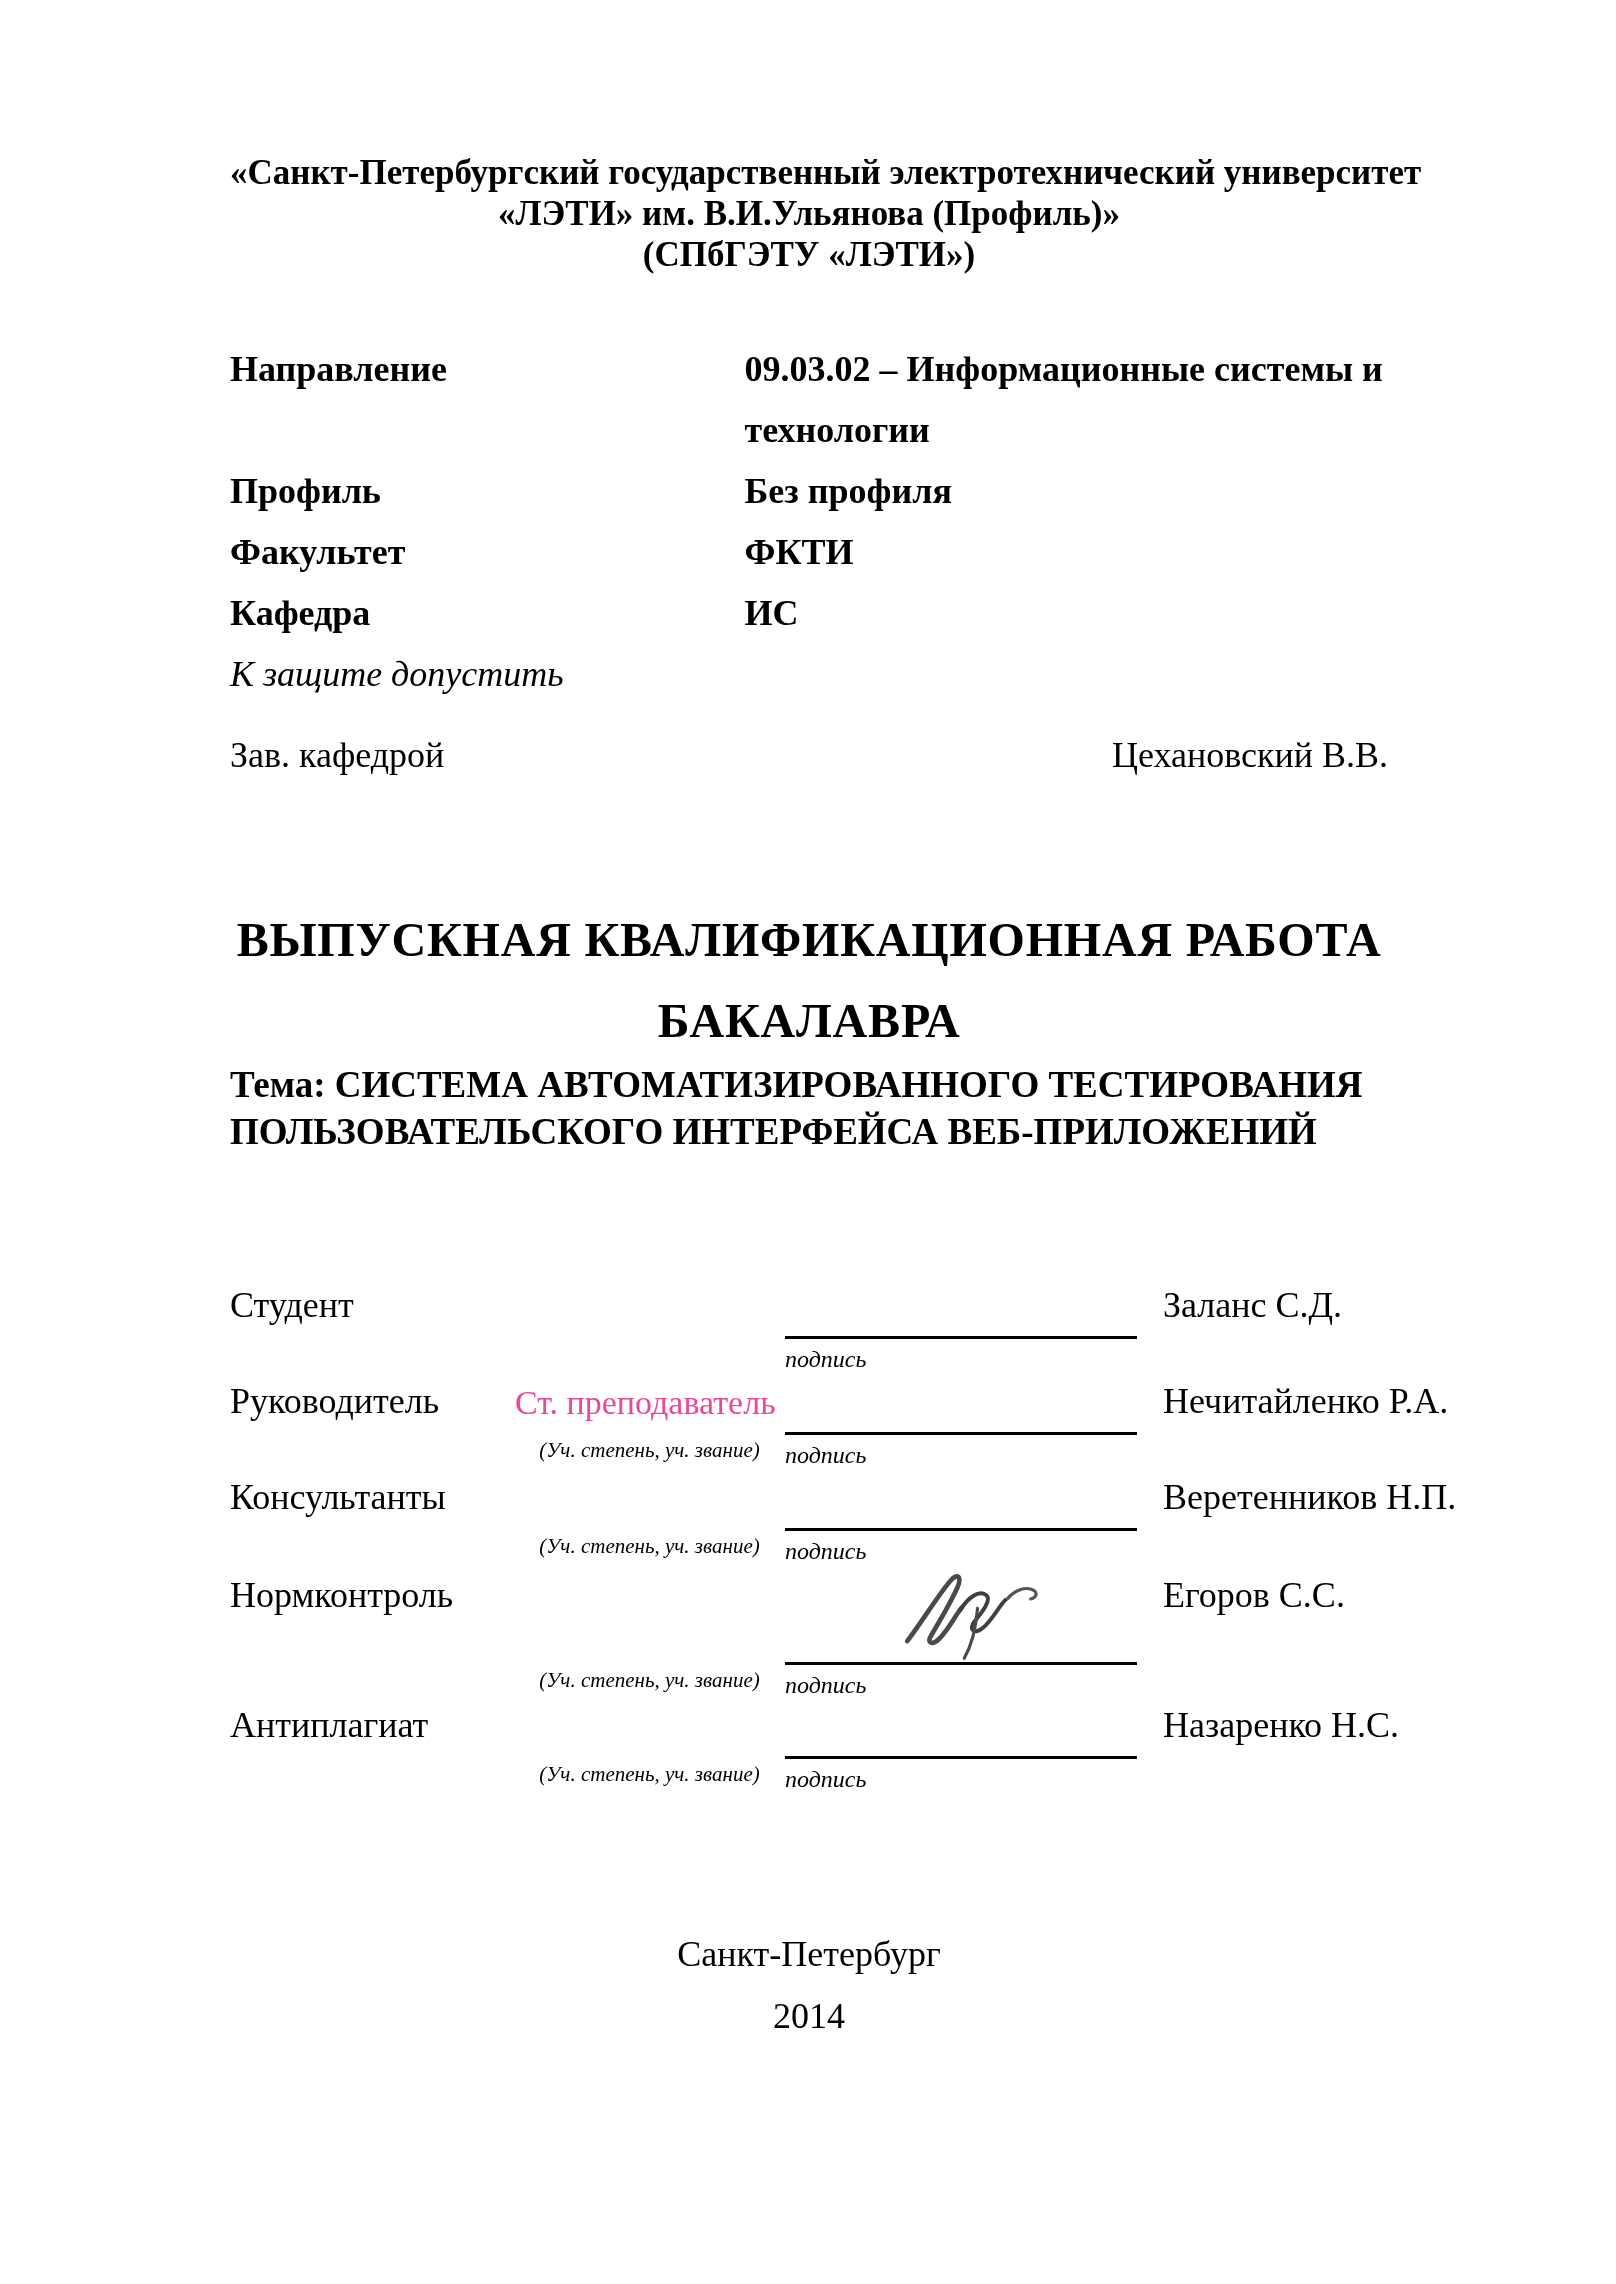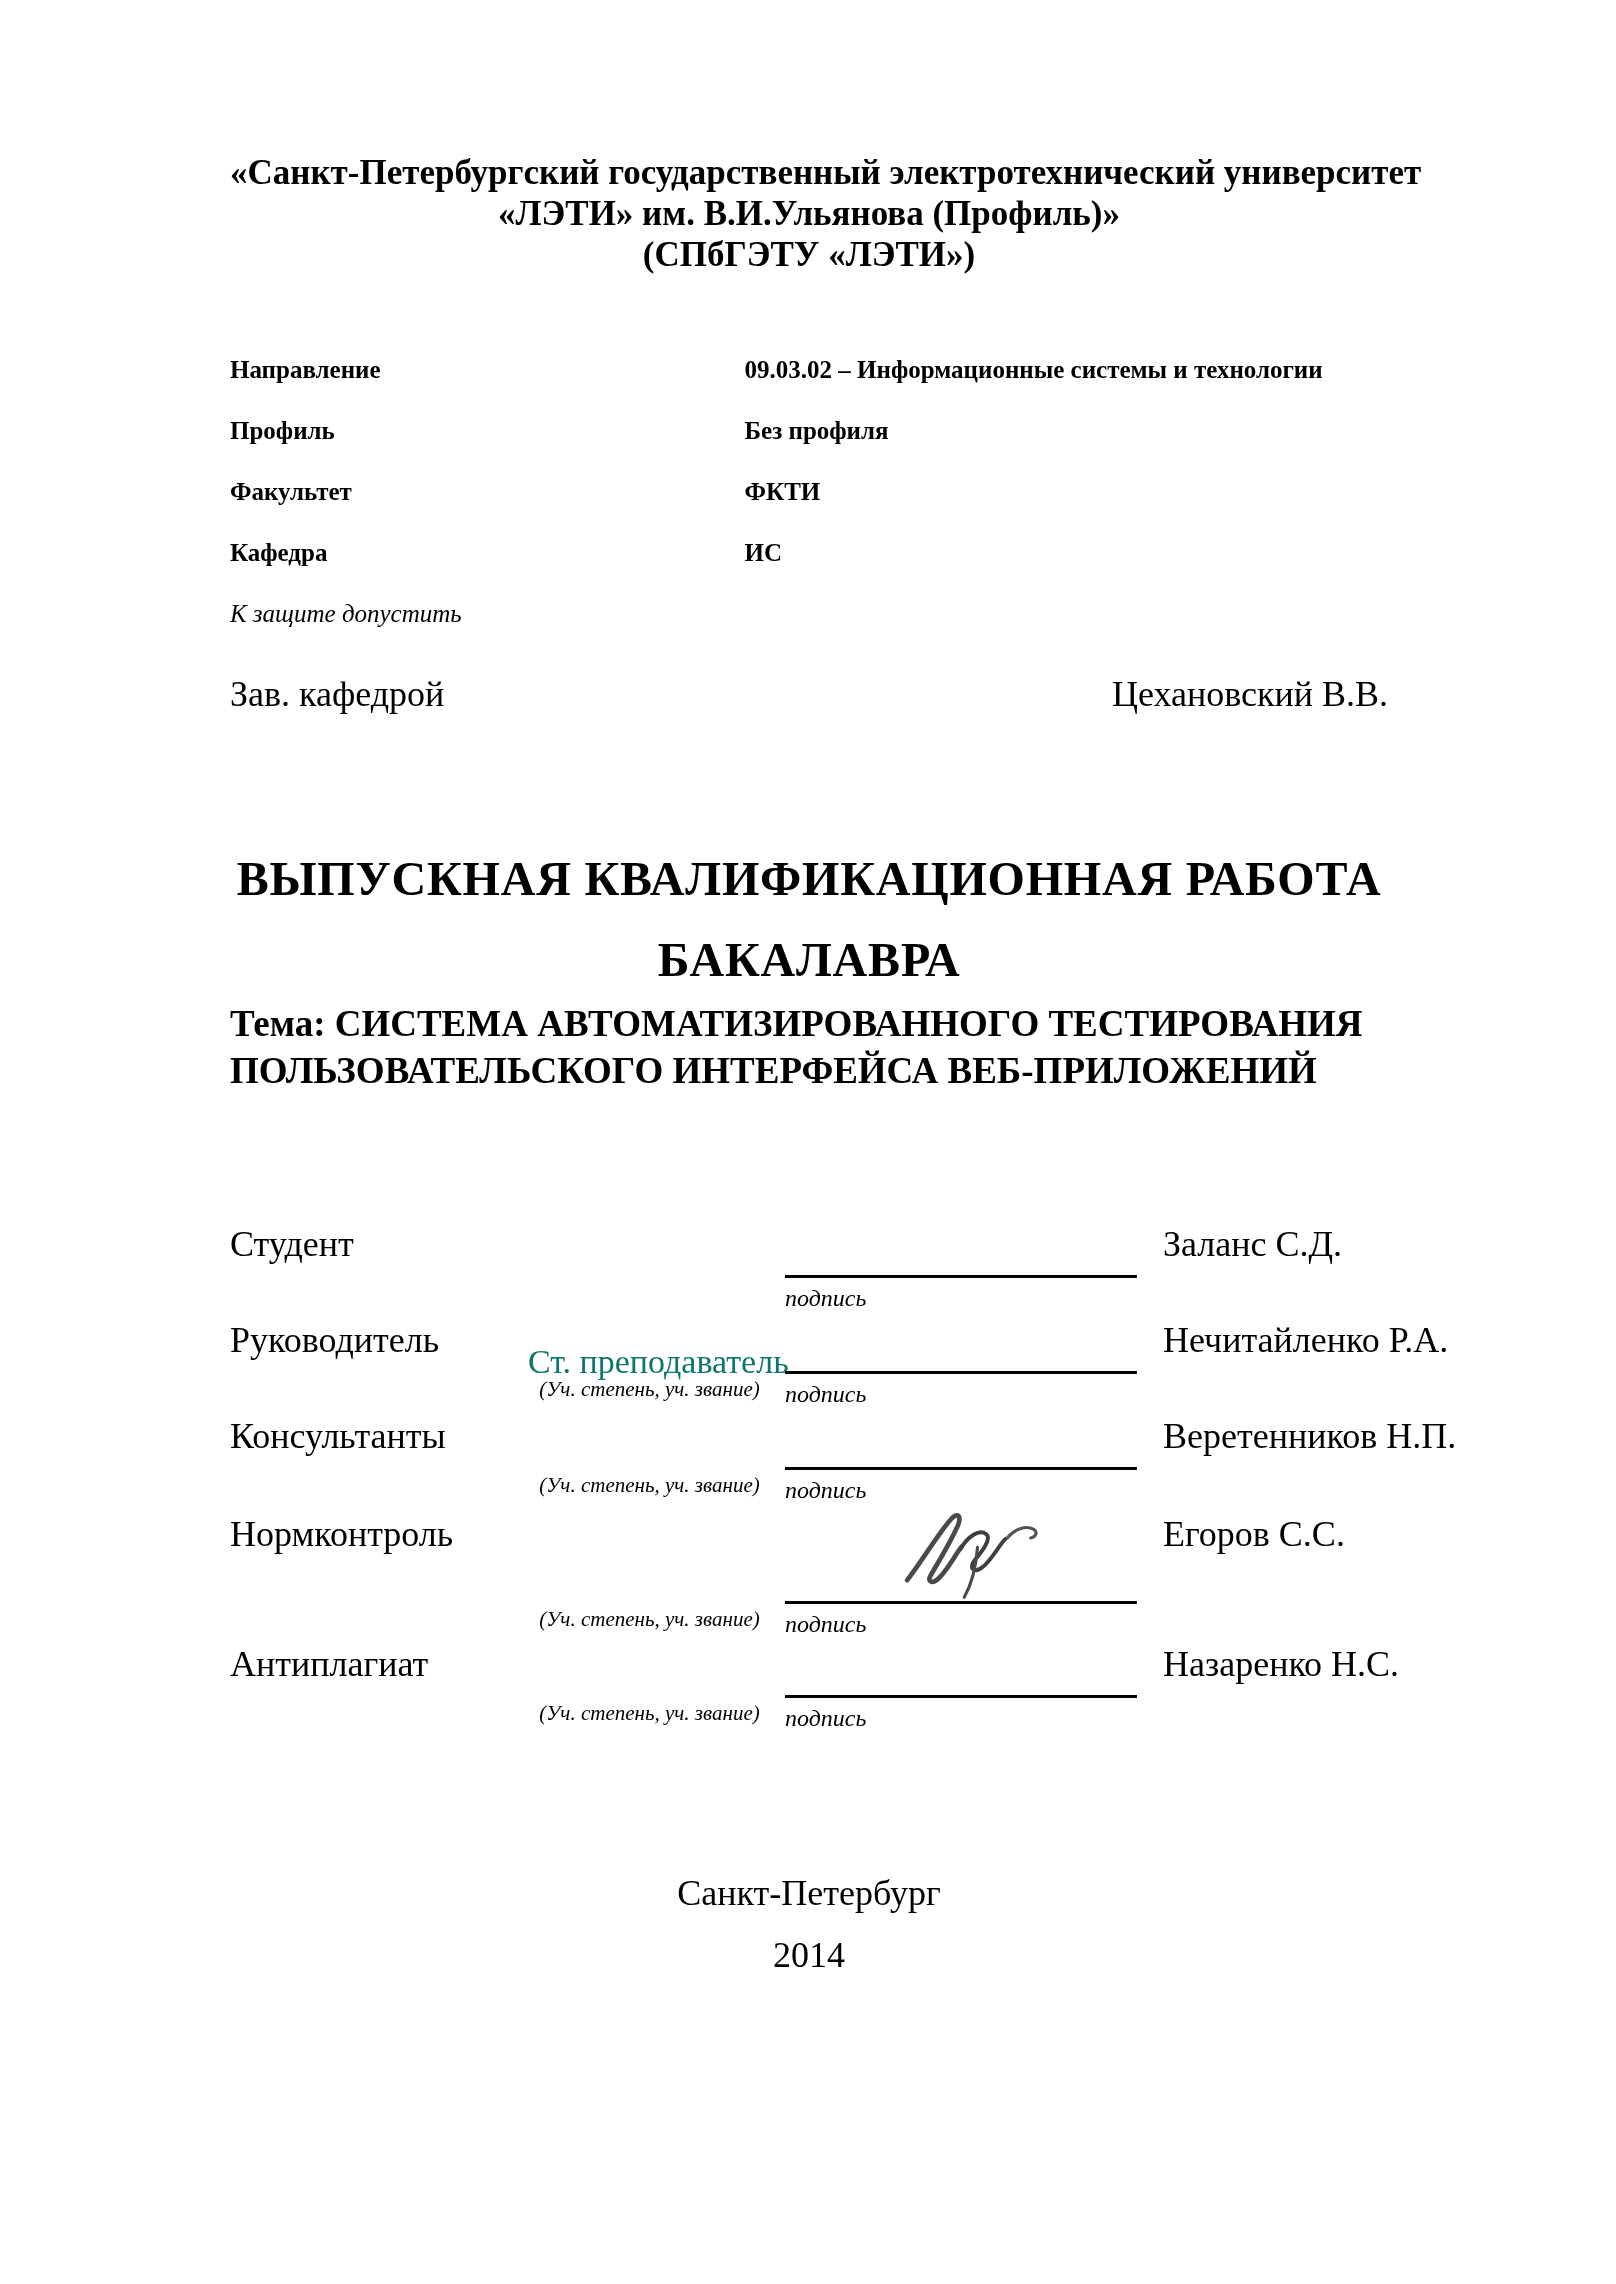--- a/index.html
+++ b/index.html
@@ -21,21 +21,21 @@
   .univ-header {
     margin-top: 152px;
     text-align: center;
     font-weight: bold;
     font-size: 35px;
     line-height: 41px;
   }
   .univ-header div { white-space: nowrap; }
 
   
-  .meta { margin-top: 64px; font-size: 25px; }
+  .meta { margin-top: 64px; font-size: 36px; }
   .meta-row { display: flex; }
   .meta-label { width: 559px; font-weight: bold; line-height: 61px; }
   .meta-value { width: 699px; line-height: 61px; font-weight: bold; }
   .admission-note { font-style: italic; line-height: 61px; }
 
   
   .dept-row {
     margin-top: 19.5px;
     display: flex;
     justify-content: space-between;
@@ -61,22 +61,22 @@
     line-height: 47px;
   }
 
   
   .signatures { margin-top: 129px; }
   .sig-row { position: relative; height: 96px; font-size: 36px; }
   .sig-row.row-3 { height: 98px; }
   .sig-row.tall { height: 130px; }
   .sig-role { position: absolute; left: 0; top: 0; line-height: 42px; }
   .sig-degree-value {
-    position: absolute; left: 298px; top: 3.1px;
-    font-size: 34px; color: #0f766e; line-height: 39px; margin-top: 20px;
+    position: absolute; left: 285px; top: 3.1px;
+    font-size: 34px; color: #ec4899; line-height: 39px;
   }
   .sig-degree-hint {
     position: absolute; left: 285px; top: 58px; width: 269px;
     text-align: center; font-size: 21px; font-style: italic; line-height: 25px;
     white-space: nowrap;
   }
   .sig-line {
     position: absolute; left: 555px; top: 0; width: 352px; height: 55px;
     border-bottom: 3.9px solid #000;
   }

